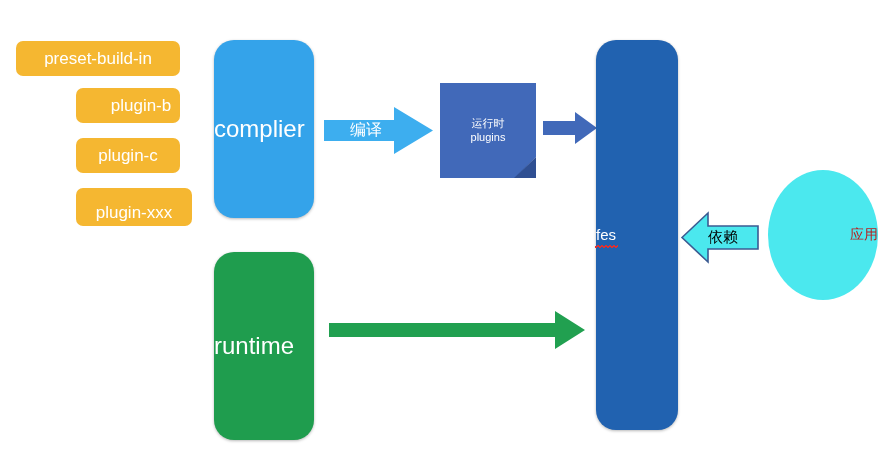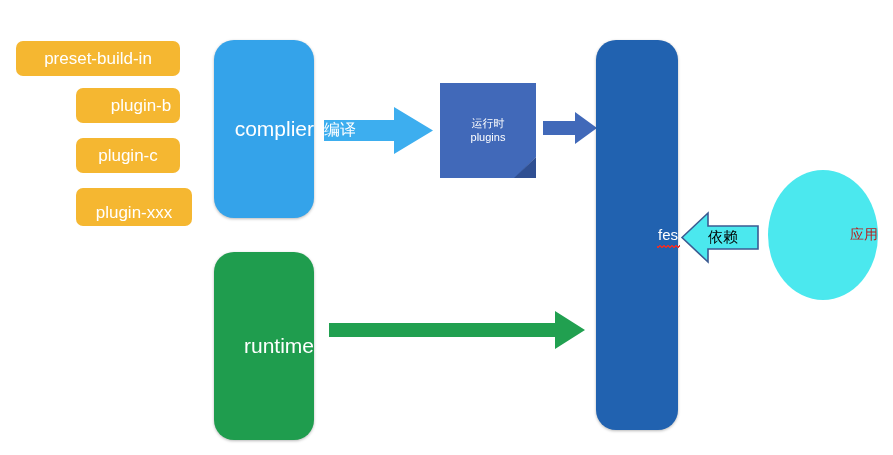--- a/index.html
+++ b/index.html
@@ -17,21 +17,21 @@
     background: #ffffff;
     overflow: hidden;
   }
 
   
   .node {
     position: absolute;
     box-sizing: border-box;
     display: flex;
     align-items: center;
-    justify-content: flex-end;
+    justify-content: flex-start;
     text-align: center;
     color: #ffffff;
     line-height: 1.15;
   }
 
   
   .chip {
     background: #F5B731;
     border-radius: 7px;
     font-size: 17px;
@@ -40,21 +40,21 @@
     padding: 0 6px;
   }
   .chip-wrap {
     display: block;
     width: 100%;
   }
 
   
   .pillar {
     border-radius: 20px;
-    font-size: 21px;
+    font-size: 24px;
     box-shadow: 0 1px 3px rgba(0,0,0,0.28);
   }
   .pillar-complier { background: #34A3EA; }
   .pillar-runtime  { background: #1F9D4E; }
   .pillar-fes {
     background: #2162B0;
     font-size: 15px;
     align-items: center;
   }
 
@@ -180,21 +180,21 @@
   </div>
 
   <div class="arrow" style="left:324px; top:107px; width:109px; height:47px;">
     <svg width="109" height="47" viewBox="0 0 109 47">
       <polygon points="0,13 70,13 70,0 109,23.5 70,47 70,34 0,34" fill="#3DAEEF"></polygon>
     </svg>
     <div class="tail-ticks" style="left:0px; top:13px; height:21px;">
       <i style="background:#3DAEEF;"></i>
         <i style="background:#3DAEEF;"></i>
     </div>
-    <div class="atext" style="text-align:center;">
+    <div class="atext" style="padding-left:26px;text-align:center;">
       <span>编译</span>
     </div>
   </div>
 
   <div class="fold-card" style="left:440px; top:83px;">
     <div class="body">
       <span class="label">
         <span>运行时</span><br>
         <span>plugins</span>
       </span>

